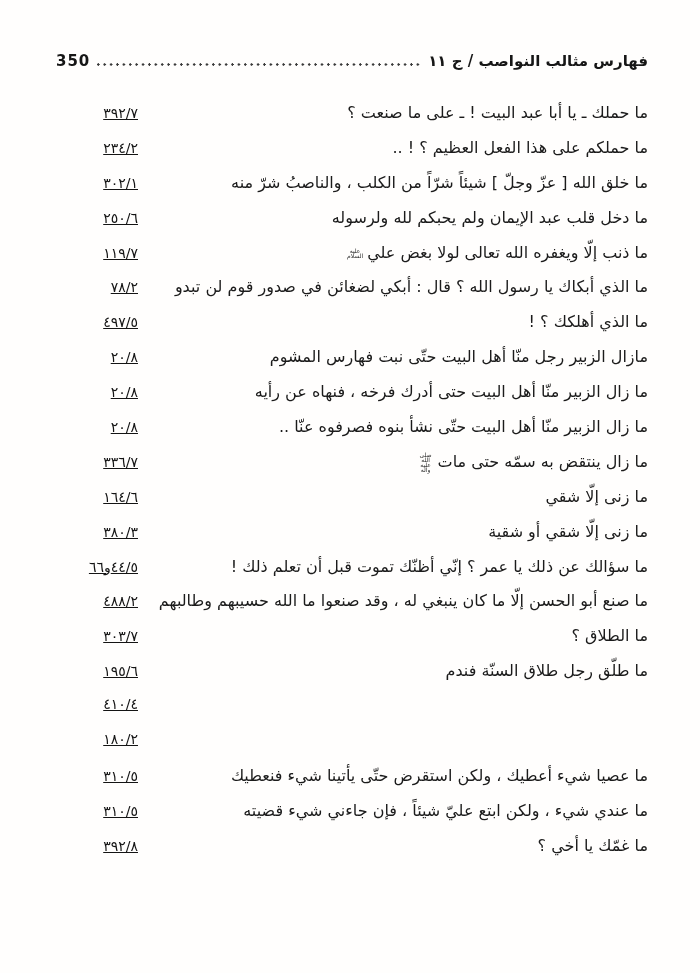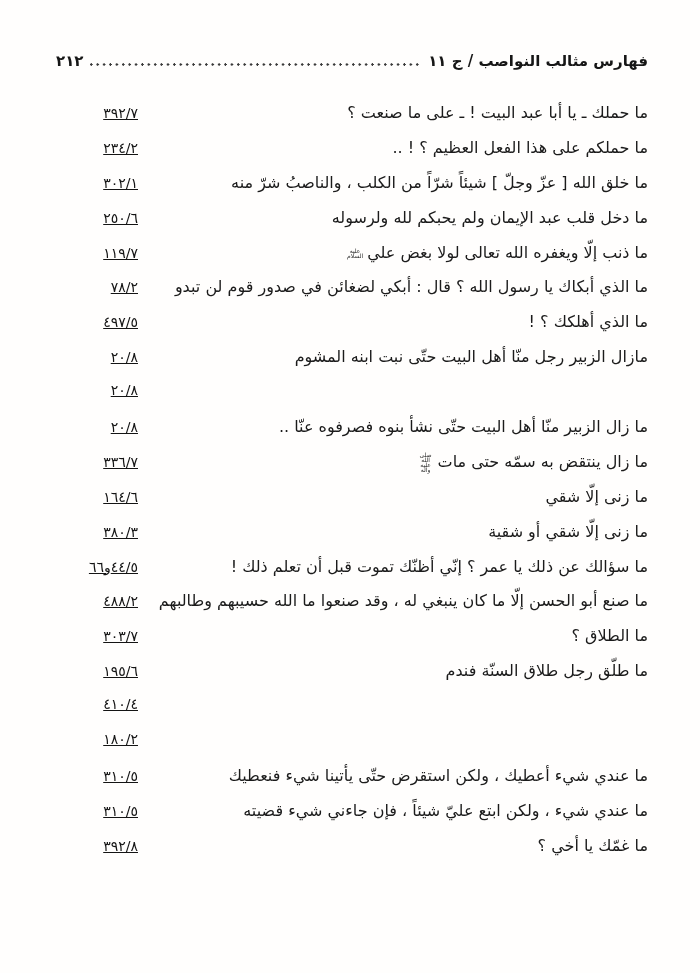--- a/index.html
+++ b/index.html
@@ -79,21 +79,21 @@
   }
 </style>
 </head>
 <body>
 
 <div class="page">
 
   <div class="header">
     <span class="title">فهارس مثالب النواصب / ج ١١</span>
     <span class="leader"></span>
-    <span class="page-number">٢١٢</span>
+    <span class="page-number">350</span>
   </div>
 
   <div class="list" id="entries">
     <div class="row">
       <span class="quote"><span class="qtext">ما حملك ـ يا أبا عبد البيت ! ـ على ما صنعت ؟</span></span>
       <span class="spacer"></span>
       <span class="ref">٣٩٢/٧</span>
     </div>
 
     <div class="row">
@@ -126,26 +126,27 @@
       <span class="ref">٧٨/٢</span>
     </div>
 
     <div class="row">
       <span class="quote"><span class="qtext">ما الذي أهلكك ؟ !</span></span>
       <span class="spacer"></span>
       <span class="ref">٤٩٧/٥</span>
     </div>
 
     <div class="row">
-      <span class="quote"><span class="qtext">مازال الزبير رجل منّا أهل البيت حتّى نبت ابنه المشوم</span></span>
+      <span class="quote"><span class="qtext">مازال الزبير رجل منّا أهل البيت حتّى نبت فهارس المشوم</span></span>
       <span class="spacer"></span>
       <span class="ref">٢٠/٨</span>
     </div>
 
     <div class="row">
+      <span class="quote"><span class="qtext">ما زال الزبير منّا أهل البيت حتى أدرك فرخه ، فنهاه عن رأيه</span></span>
       <span class="spacer"></span>
       <span class="ref">٢٠/٨</span>
     </div>
 
     <div class="row">
       <span class="quote"><span class="qtext">ما زال الزبير منّا أهل البيت حتّى نشأ بنوه فصرفوه عنّا ..</span></span>
       <span class="spacer"></span>
       <span class="ref">٢٠/٨</span>
     </div>
 
@@ -195,21 +196,21 @@
       <span class="spacer"></span>
       <span class="ref">٤١٠/٤</span>
     </div>
 
     <div class="row">
       <span class="spacer"></span>
       <span class="ref">١٨٠/٢</span>
     </div>
 
     <div class="row">
-      <span class="quote"><span class="qtext">ما عندي شيء أعطيك ، ولكن استقرض حتّى يأتينا شيء فنعطيك</span></span>
+      <span class="quote"><span class="qtext">ما عصيا شيء أعطيك ، ولكن استقرض حتّى يأتينا شيء فنعطيك</span></span>
       <span class="spacer"></span>
       <span class="ref">٣١٠/٥</span>
     </div>
 
     <div class="row">
       <span class="quote"><span class="qtext">ما عندي شيء ، ولكن ابتع عليّ شيئاً ، فإن جاءني شيء قضيته</span></span>
       <span class="spacer"></span>
       <span class="ref">٣١٠/٥</span>
     </div>
 

